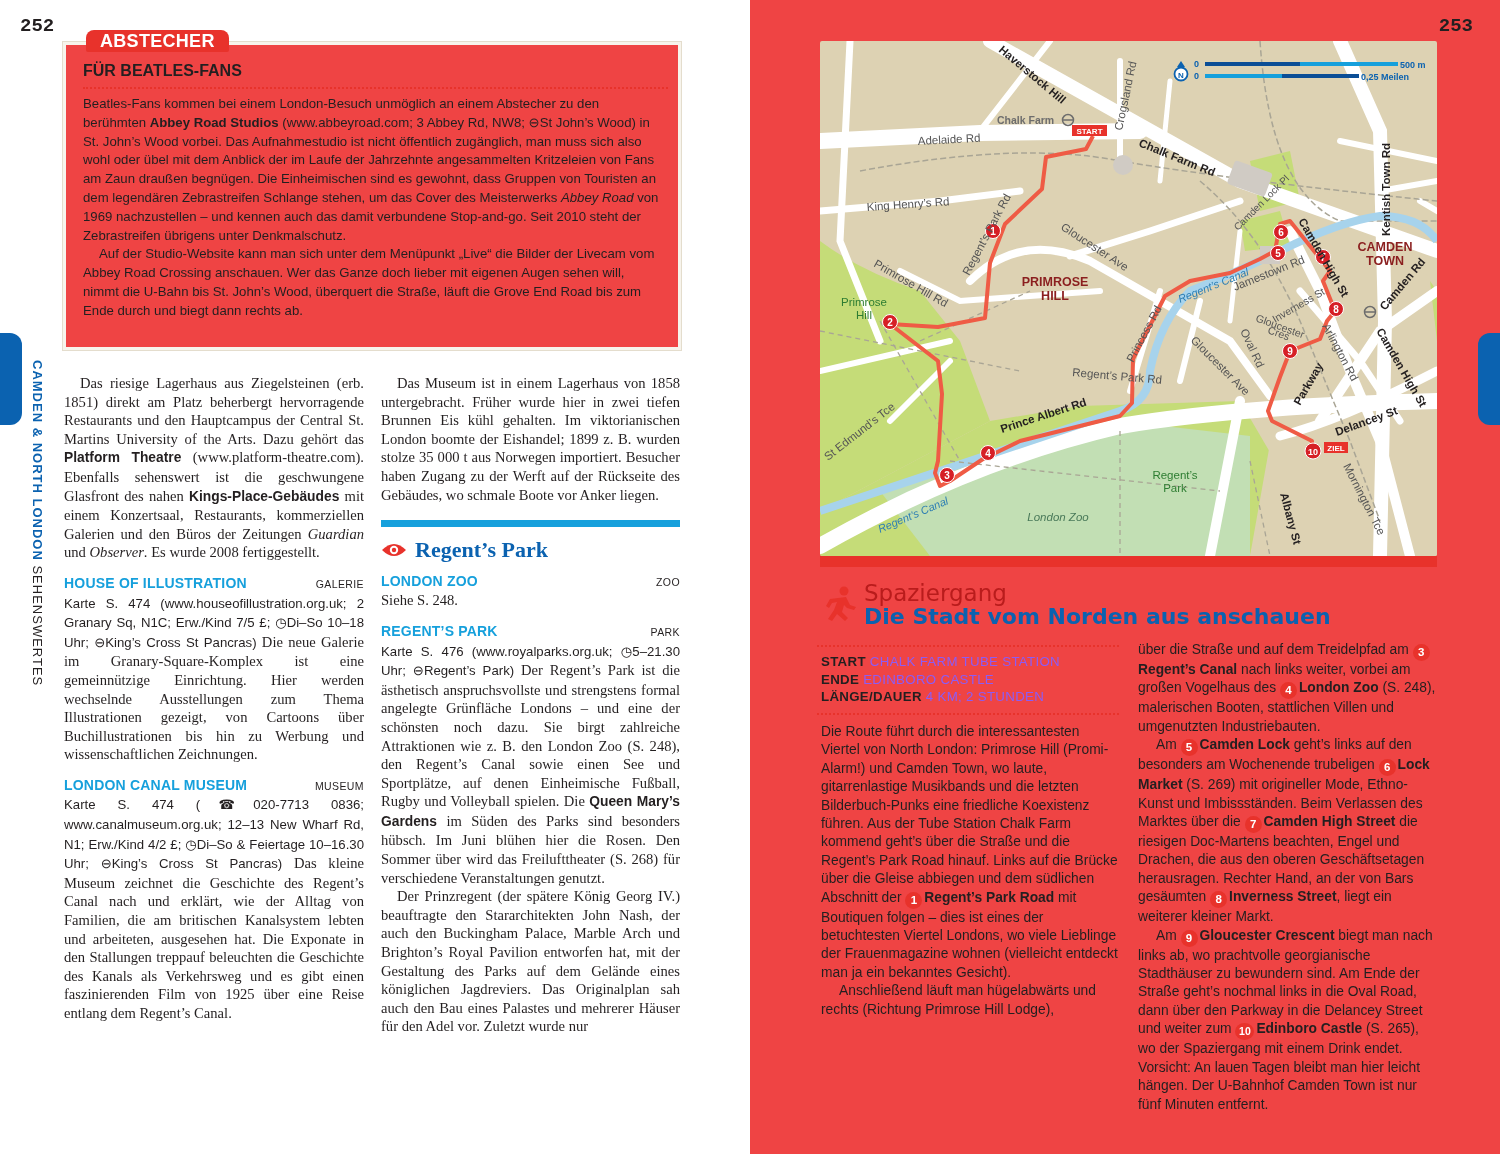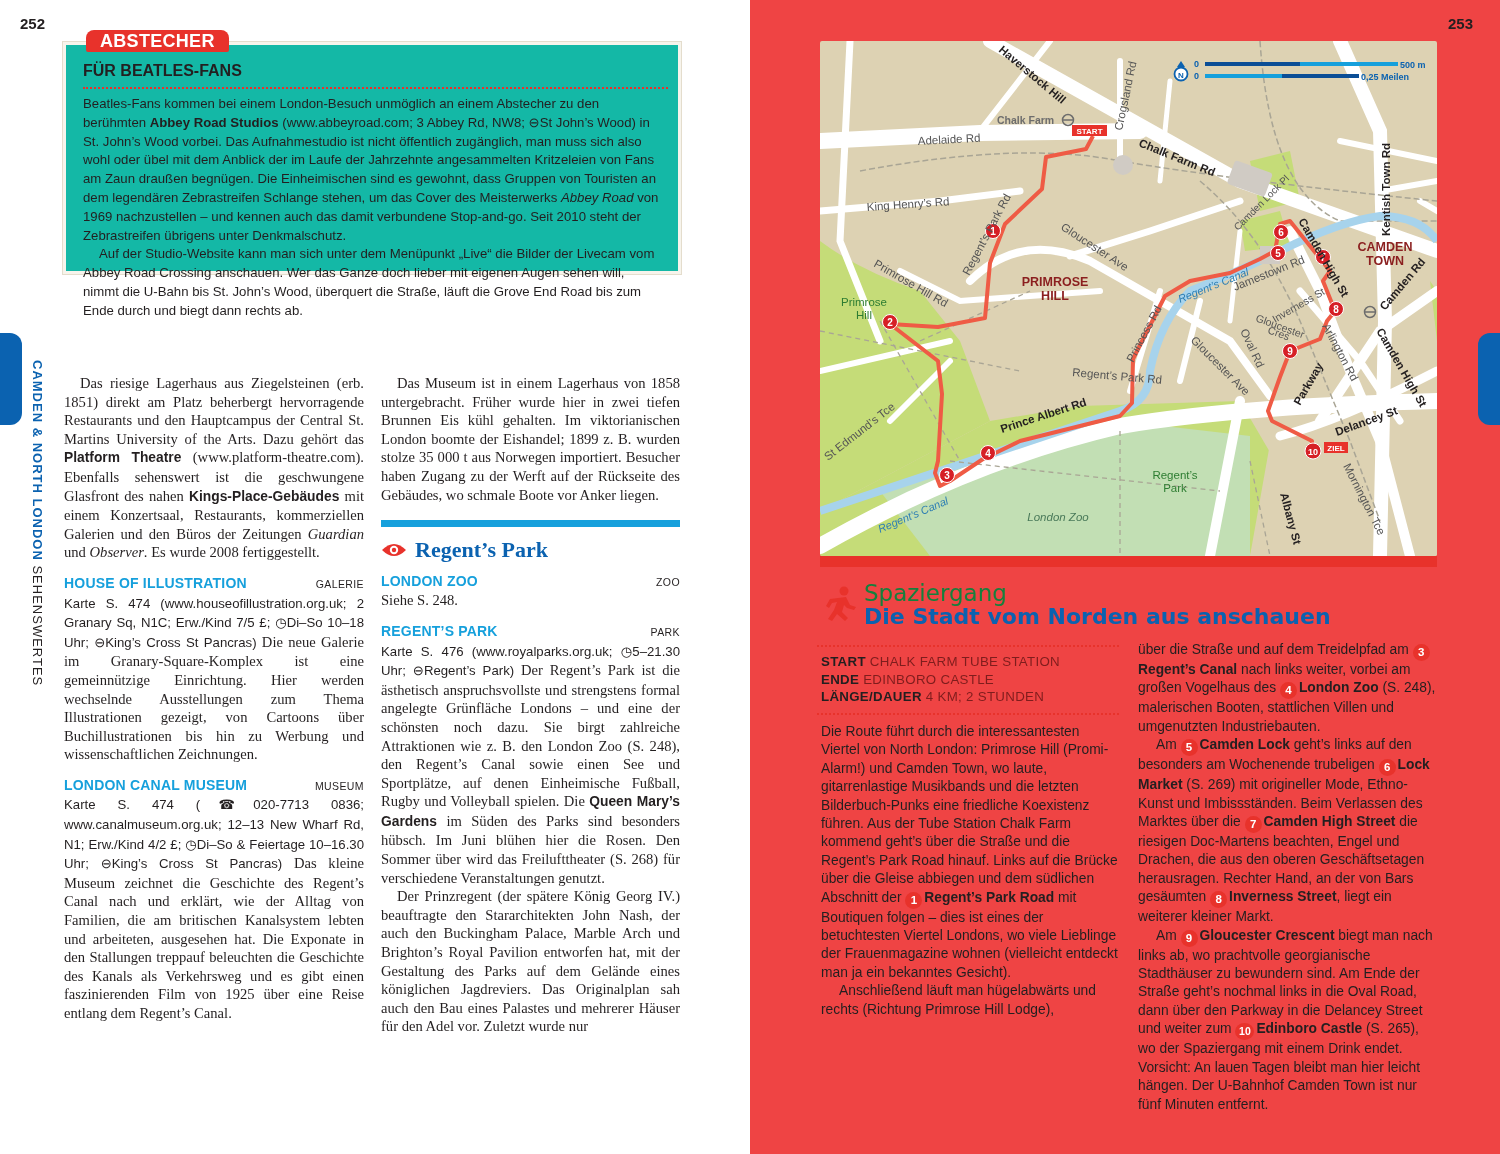--- a/index.html
+++ b/index.html
@@ -2,32 +2,32 @@
 <html><head>
 <meta charset="utf-8">
 <style>
   * { box-sizing: border-box; margin: 0; padding: 0; }
   html, body { width: 1500px; height: 1154px; overflow: hidden; background: #ffffff; }
   body { position: relative; font-family: "Liberation Sans", sans-serif; color: #231f20; }
 
   .page-left { position: absolute; left: 0; top: 0; width: 750px; height: 1154px; background: #ffffff; }
   .page-right { position: absolute; left: 750px; top: 0; width: 750px; height: 1154px; background: #ef4444; }
 
-  .page-num { position: absolute; top: 15px; font-weight: bold; font-size: 15px; font-family: Liberation Sans, sans-serif; }
+  .page-num { position: absolute; top: 15px; font-weight: bold; font-size: 19px; font-family: Liberation Mono, monospace; }
 
   
   .side-tab-left { position: absolute; left: 0; top: 333px; width: 22px; height: 92px; background: #0b62b0; border-radius: 0 12px 12px 0; }
   .side-tab-right { position: absolute; right: 0; top: 333px; width: 22px; height: 92px; background: #0b62b0; border-radius: 12px 0 0 12px; }
   .side-label { position: absolute; left: 30px; top: 360px; width: 14px; height: 370px; }
   .side-label span { display: block; transform: rotate(90deg); transform-origin: left top; position: absolute; left: 15px; top: 0; white-space: nowrap; font-size: 13px; letter-spacing: 1px; }
   .side-label .bold { font-weight: bold; color: #0b62b0; }
   .side-label .light { color: #231f20; }
 
   
-  .aside { position: absolute; left: 63px; top: 42px; width: 618px; height: 232px; background: #14b8a6; border: 3px solid #f7f4ec; outline: 1px solid #e4ddcd; }
+  .aside { position: absolute; left: 63px; top: 42px; width: 618px; height: 308px; background: #ef4444; border: 3px solid #f7f4ec; outline: 1px solid #e4ddcd; }
   .aside-tag { position: absolute; left: 86px; top: 30px; height: 22px; padding: 0 14px; background: #e8322b; color: #fff; font-weight: bold; font-size: 18px; line-height: 22px; border-radius: 8px 8px 2px 2px; letter-spacing: 0.3px; z-index: 2; }
   .aside-title { position: absolute; left: 17px; top: 17px; font-weight: bold; font-size: 16px; }
   .aside-rule { position: absolute; left: 17px; right: 10px; top: 42px; border-top: 2px dotted #e8322b; }
   .aside-body { position: absolute; left: 17px; right: 14px; top: 50px; font-size: 13.2px; line-height: 18.8px; }
   .aside-body p.indent { text-indent: 16px; }
 
   
   .col { position: absolute; font-family: "Liberation Serif", serif; font-size: 14.6px; line-height: 18.6px; text-align: justify; hyphens: manual; }
   .col p.indent { text-indent: 16px; }
   .col b { font-family: "Liberation Sans", sans-serif; font-weight: bold; font-size: 13.8px; }
@@ -45,28 +45,28 @@
   .section-title { font-family: "Liberation Serif", serif; font-weight: bold; color: #0b62b0; font-size: 22px; }
 
   
   .map { position: absolute; left: 820px; top: 41px; width: 617px; height: 515px; overflow: hidden; background: #ddd2b3; border-radius: 2px; }
   .map-bar { position: absolute; left: 820px; top: 556px; width: 617px; height: 11px; background: #e8322b; }
   .map svg text { font-family: "Liberation Sans", sans-serif; }
 
   
   .walk-head { position: absolute; left: 820px; top: 580px; }
   .walk-icon { position: absolute; left: 0; top: 5px; width: 40px; height: 38px; }
-  .walk-kicker { position: absolute; left: 44px; top: 0; font-size: 23px; white-space: nowrap; font-family: "DejaVu Sans", sans-serif; color: #15803d; }
+  .walk-kicker { position: absolute; left: 44px; top: 0; font-size: 23px; white-space: nowrap; font-family: "DejaVu Sans", sans-serif; color: #b91c1c; }
   .walk-title { position: absolute; left: 44px; top: 24px; font-size: 22px; font-weight: bold; color: #0b62b0; white-space: nowrap; font-family: "DejaVu Sans", sans-serif; }
 
   .walk-rule1 { position: absolute; left: 817px; top: 645px; width: 302px; border-top: 2px dotted #e8322b; }
   .walk-rule2 { position: absolute; left: 817px; top: 713px; width: 302px; border-top: 2px dotted #e8322b; }
   .walk-facts { position: absolute; left: 821px; top: 653px; font-size: 13.3px; line-height: 17.5px; letter-spacing: 0.3px; }
   .walk-facts .k { font-weight: bold; }
-  .walk-facts .v { color: #7f1d1d; }
+  .walk-facts .v { color: #8b5cf6; }
 
   .walk-col { position: absolute; font-size: 13.8px; line-height: 18.4px; font-family: "Liberation Sans", sans-serif; }
   .walk-col p.indent { text-indent: 18px; }
   .walk-col b { font-weight: bold; }
   .walk-c1 { left: 821px; top: 723px; width: 300px; }
   .walk-c2 { left: 1138px; top: 641px; width: 302px; }
   .num { display: inline-block; width: 17px; height: 17px; border-radius: 50%; background: #e8322b; color: #fff; font-weight: bold; font-size: 11.5px; line-height: 17px; text-align: center; text-indent: 0; vertical-align: -2px; margin-right: 2px; }
 </style>
 </head>
 <body>

